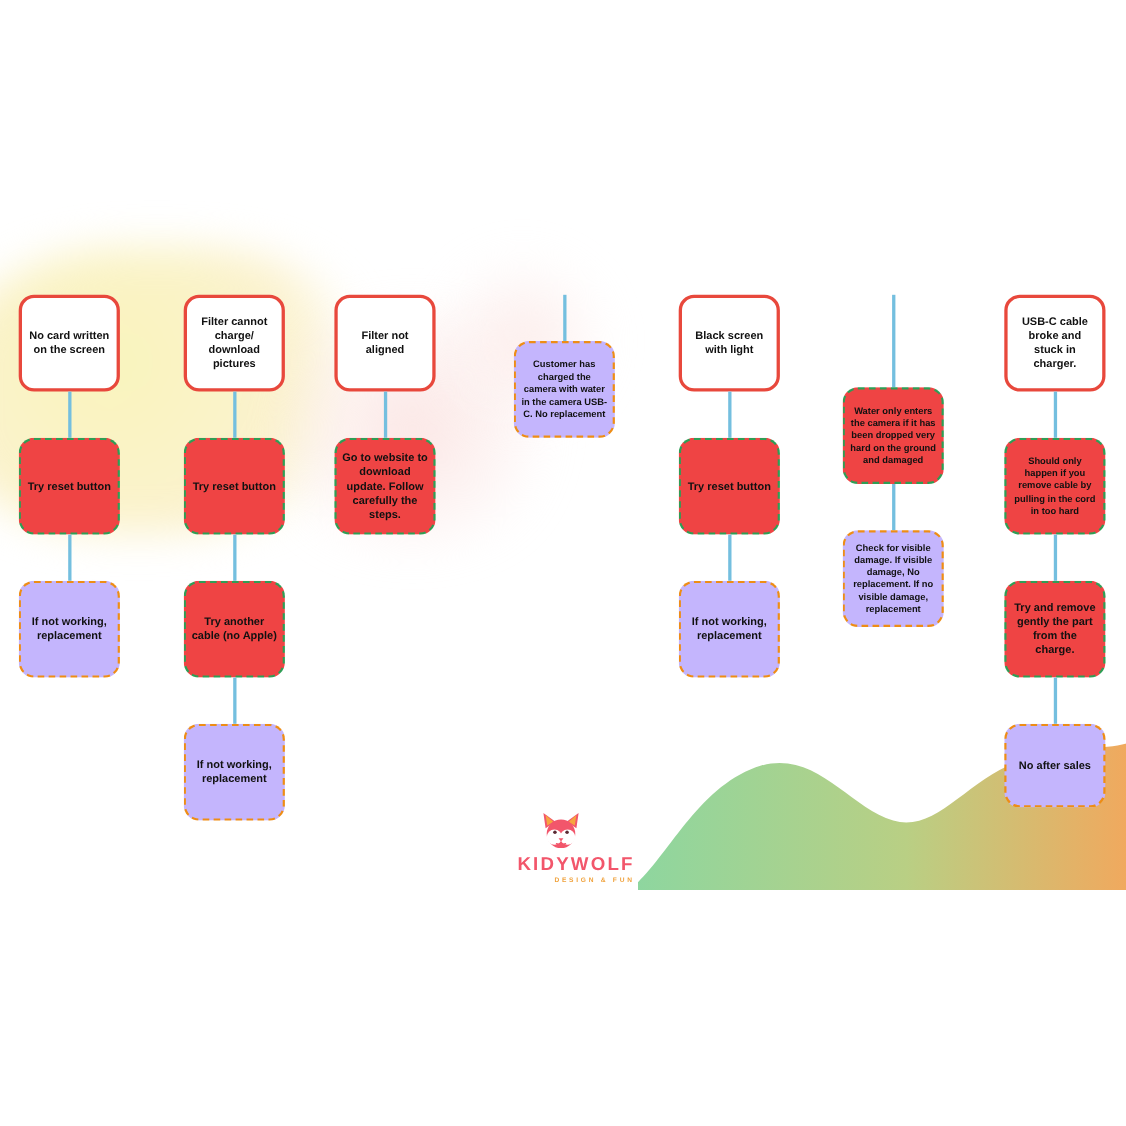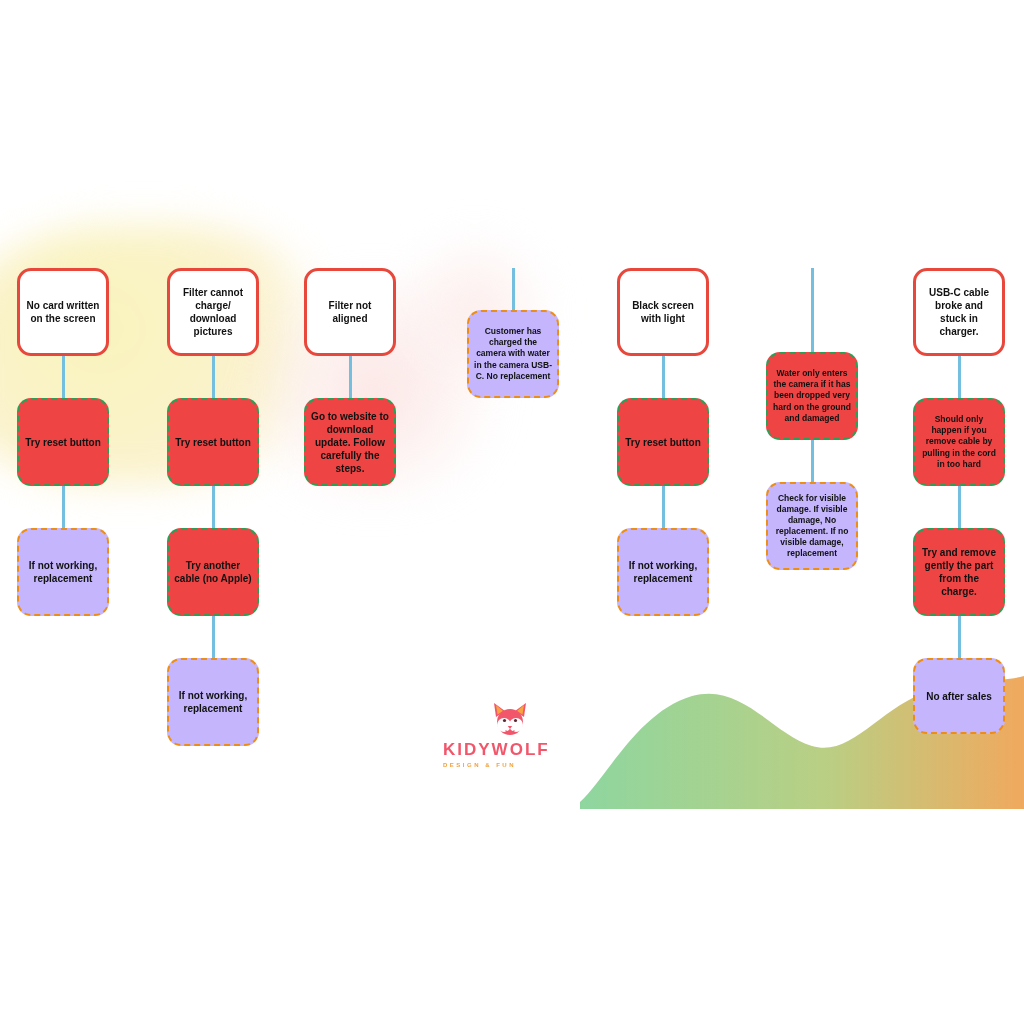--- a/index.html
+++ b/index.html
@@ -21,21 +21,21 @@
   .box{width:100%;box-sizing:border-box;padding:7px 5px;border-radius:14px;display:flex;
        align-items:center;justify-content:center;text-align:center;font-weight:bold;
        font-size:10px;line-height:1.3;min-height:88px;background:#fff;}
   .problem{border:3px solid #e8483c;}
   .action{background:#ef4444;border:2.5px dashed #2e9e55;}
   .outcome{background:#c4b5fd;border:2.5px dashed #ee8d15;}
   .small{font-size:8.5px;line-height:1.3;}
   .connector{width:3px;height:42px;background:#74bfdf;}
 
   
-  .brand{position:absolute;left:443px;top:702px;width:134px;text-align:left;z-index:2;}
+  .brand{position:absolute;left:443px;top:738px;width:134px;text-align:right;z-index:2;}
   .brand .fox{display:block;margin:0 auto 2px auto;}
   .brand-name{font-size:17px;font-weight:bold;letter-spacing:2px;color:#f2566b;}
   .brand-tagline{font-size:6px;font-weight:bold;letter-spacing:2.5px;color:#f0a23c;margin-top:2px;}
 </style>
 </head>
 <body>
 
 <div class="canvas">
 
   <div class="blob blob-yellow"></div>

